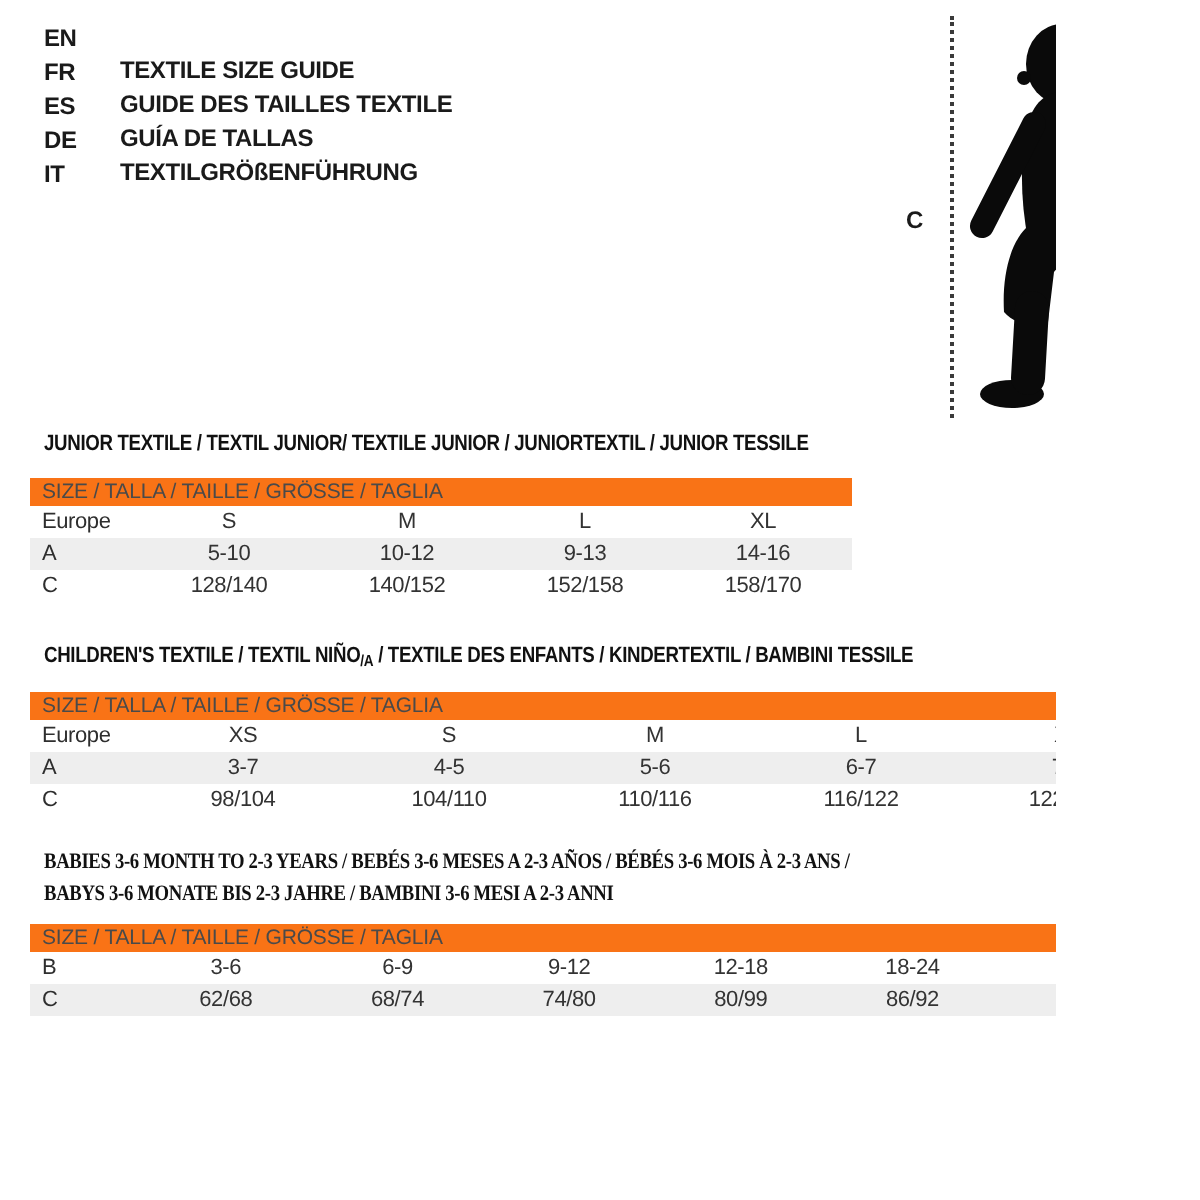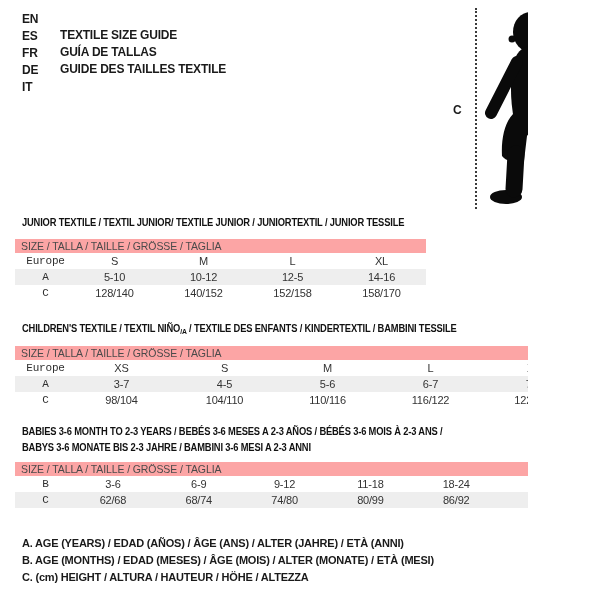--- a/index.html
+++ b/index.html
@@ -21,50 +21,51 @@
   .sec-title{position:absolute;left:22px;font-weight:bold;font-size:11px;white-space:nowrap;
              transform:scaleX(0.85);transform-origin:0 50%;letter-spacing:-0.2px;color:#111;}
   .sec-title.two-line{transform:none;}
   .sec-title.two-line .tline{display:block;white-space:nowrap;transform:scaleX(0.85);transform-origin:0 50%;height:16px;line-height:16px;}
   sub.small{font-size:8px;vertical-align:baseline;position:relative;top:2px;}
 
   
   .size-table{position:absolute;left:15px;border-collapse:collapse;table-layout:fixed;}
   .size-table td{font-size:11px;color:#333;height:16px;padding:0;text-align:center;
                  letter-spacing:-0.2px;white-space:nowrap;overflow:hidden;}
-  .size-table td.lbl{text-align:center;padding-left:6px;color:#2e2e2e;font-family:Liberation Mono, monospace;}
-  .size-table tr.bar td{background:#fca5a5;color:#4a4a4a;font-size:10.5px;height:14px;
+  .size-table td.lbl{text-align:left;padding-left:6px;color:#2e2e2e;}
+  .size-table tr.bar td{background:#f97316;color:#4a4a4a;font-size:10.5px;height:14px;
                         text-align:left;padding-left:6px;letter-spacing:-0.1px;}
   .size-table tr.alt td{background:#eeeeee;}
   .w411{width:411px;} .w570{width:570px;}
 
   
   .notes{position:absolute;left:22px;top:535px;}
   .note-line{height:17px;line-height:17px;font-weight:bold;font-size:11px;letter-spacing:-0.2px;white-space:nowrap;}
 </style>
 </head>
 <body>
 
 <div id="page">
 
   <div class="lang-list">
     <div class="lang-row">
       <span class="lang-code">EN</span>
       <span class="lang-title">TEXTILE SIZE GUIDE</span>
     </div>
     <div class="lang-row">
+      <span class="lang-code">FR</span>
+      <span class="lang-title">GUIDE DES TAILLES TEXTILE</span>
+    </div>
+    <div class="lang-row">
       <span class="lang-code">ES</span>
       <span class="lang-title">GUÍA DE TALLAS</span>
     </div>
     <div class="lang-row">
-      <span class="lang-code">FR</span>
-      <span class="lang-title">GUIDE DES TAILLES TEXTILE</span>
-    </div>
-    <div class="lang-row">
       <span class="lang-code">DE</span>
+      <span class="lang-title">TEXTILGRÖßENFÜHRUNG</span>
     </div>
     <div class="lang-row">
       <span class="lang-code">IT</span>
     </div>
   </div>
 
   <span class="height-label">C</span>
   <div class="height-line"></div>
   <svg class="baby-svg" viewBox="0 0 92 200" aria-hidden="true">
     <g fill="#0a0a0a" stroke="none">
@@ -101,21 +102,21 @@
       <td class="lbl">Europe</td>
       <td>S</td>
       <td>M</td>
       <td>L</td>
       <td>XL</td>
     </tr>
     <tr class="alt">
       <td class="lbl">A</td>
       <td>5-10</td>
       <td>10-12</td>
-      <td>12-5</td>
+      <td>9-13</td>
       <td>14-16</td>
     </tr>
     <tr>
       <td class="lbl">C</td>
       <td>128/140</td>
       <td>140/152</td>
       <td>152/158</td>
       <td>158/170</td>
     </tr>
   </tbody>
@@ -155,21 +156,21 @@
       <td class="lbl">C</td>
       <td>98/104</td>
       <td>104/110</td>
       <td>110/116</td>
       <td>116/122</td>
       <td>122/128</td>
     </tr>
   </tbody>
     </table>
 
-  <div class="sec-title two-line" style="top:423px;">
+  <div class="sec-title two-line" style="top:423px;font-family:Liberation Serif, serif;">
     <span class="tline">BABIES 3-6 MONTH TO 2-3 YEARS / BEBÉS 3-6 MESES A 2-3 AÑOS / BÉBÉS 3-6 MOIS À 2-3 ANS /</span>
     <span class="tline">BABYS 3-6 MONATE BIS 2-3 JAHRE / BAMBINI 3-6 MESI A 2-3 ANNI</span>
   </div>
   <table class="size-table w570" style="top:462px;">
     <colgroup>
         <col style="width:55px">
         <col>
         <col>
         <col>
         <col>
@@ -178,35 +179,30 @@
       </colgroup>
     <tbody>
         <tr class="bar">
       <td colspan="7">SIZE / TALLA / TAILLE / GRÖSSE / TAGLIA</td>
     </tr>
     <tr>
       <td class="lbl">B</td>
       <td>3-6</td>
       <td>6-9</td>
       <td>9-12</td>
-      <td>11-18</td>
+      <td>12-18</td>
       <td>18-24</td>
       <td>24-36</td>
     </tr>
     <tr class="alt">
       <td class="lbl">C</td>
       <td>62/68</td>
       <td>68/74</td>
       <td>74/80</td>
       <td>80/99</td>
       <td>86/92</td>
       <td>92/98</td>
     </tr>
   </tbody>
     </table>
 
-  <div class="notes">
-    <div class="note-line">A. AGE (YEARS) / EDAD (AÑOS) / ÂGE (ANS) / ALTER (JAHRE) / ETÀ (ANNI)</div>
-    <div class="note-line">B. AGE (MONTHS) / EDAD (MESES) / ÂGE (MOIS) / ALTER (MONATE) / ETÀ (MESI)</div>
-    <div class="note-line">C. (cm) HEIGHT / ALTURA / HAUTEUR / HÖHE / ALTEZZA</div>
-  </div>
 
 </div>
 
 </body></html>

